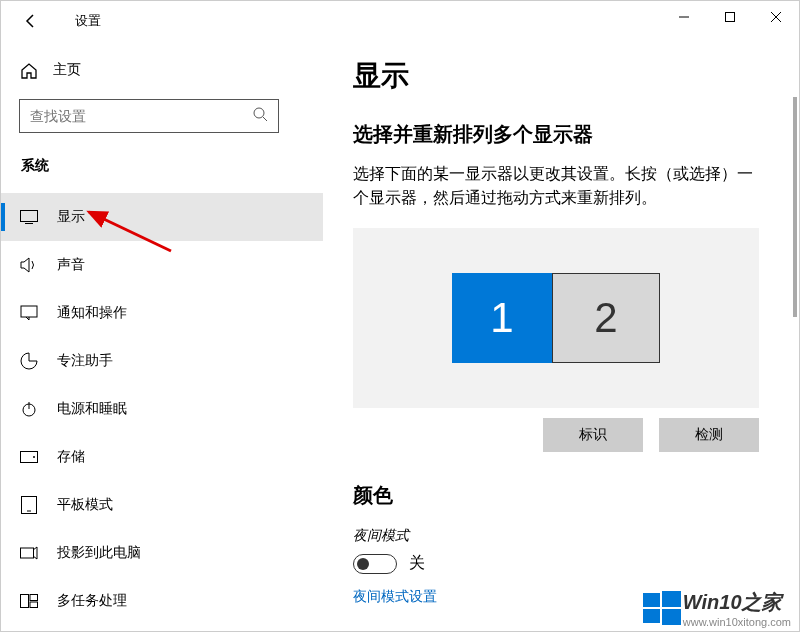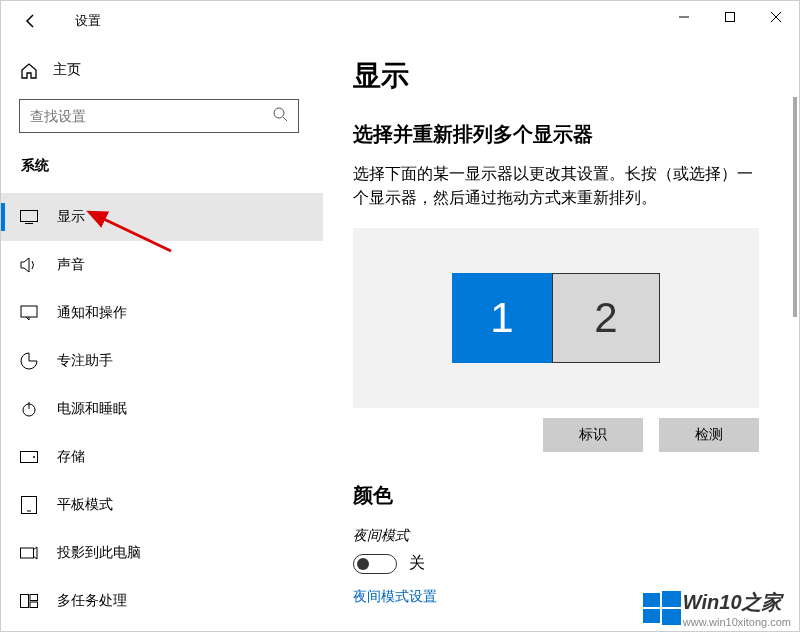--- a/index.html
+++ b/index.html
@@ -5,21 +5,21 @@
 * { margin: 0; padding: 0; box-sizing: border-box; font-family: "Microsoft YaHei", "Segoe UI", sans-serif; }
 body { width: 800px; height: 632px; background: #fff; overflow: hidden; position: relative; border: 1px solid #ccc; }
 .titlebar { height: 40px; display: flex; align-items: center; padding: 0 0 0 18px; gap: 12px; }
 .back-btn { width: 24px; height: 24px; display: flex; align-items: center; justify-content: center; cursor: pointer; }
 .app-title { margin-left: 20px; font-size: 13px; }
 .win-controls { position: absolute; right: 0; top: 0; display: flex; }
 .win-btn { width: 46px; height: 32px; display: flex; align-items: center; justify-content: center; cursor: pointer; }
 .body-area { display: flex; height: calc(100% - 40px); }
 .sidebar { width: 322px; padding: 20px 0 0 18px; position: relative; }
 .home-row { display: flex; align-items: flex-start; gap: 14px; font-size: 14px; margin-bottom: 18px; cursor: pointer; }
-.search-box { width: 280px; height: 34px; border: 1px solid #555; display: flex; align-items: center; padding: 0 10px; margin-bottom: 24px; }
+.search-box { width: 260px; height: 34px; border: 1px solid #555; display: flex; align-items: center; padding: 0 10px; margin-bottom: 24px; }
 .search-box input { flex: 1; border: none; outline: none; font-size: 14px; background: transparent; }
 .category { font-size: 14px; font-weight: 600; margin-bottom: 18px; padding-left: 2px; }
 .nav { margin-left: -18px; }
 .nav-item { height: 48px; display: flex; align-items: center; gap: 18px; padding-left: 18px; font-size: 14px; cursor: pointer; position: relative; }
 .nav-item.active { background: #e6e6e6; }
 .nav-item.active::before { content: ""; position: absolute; left: 0; top: 10px; bottom: 10px; width: 4px; background: #0078d7; }
 .nav-icon { width: 20px; height: 20px; display: flex; align-items: center; justify-content: center; }
 .content { flex: 1; padding: 16px 40px 0 30px; overflow-y: auto; position: relative; }
 .page-title { font-size: 28px; font-weight: 600; margin-bottom: 26px; }
 .section-h { font-size: 20px; font-weight: 600; margin-bottom: 14px; }

